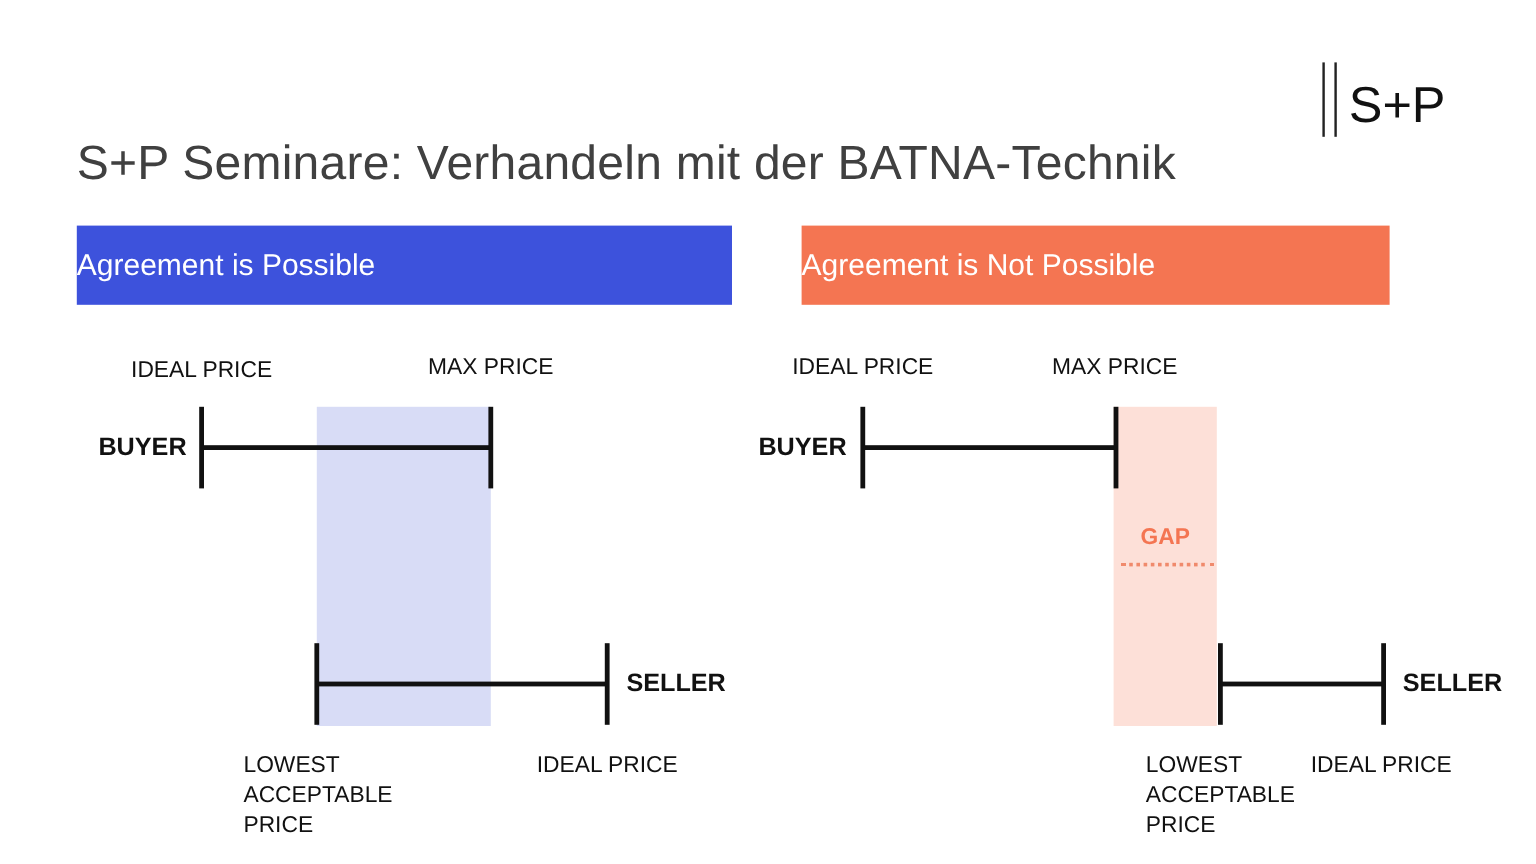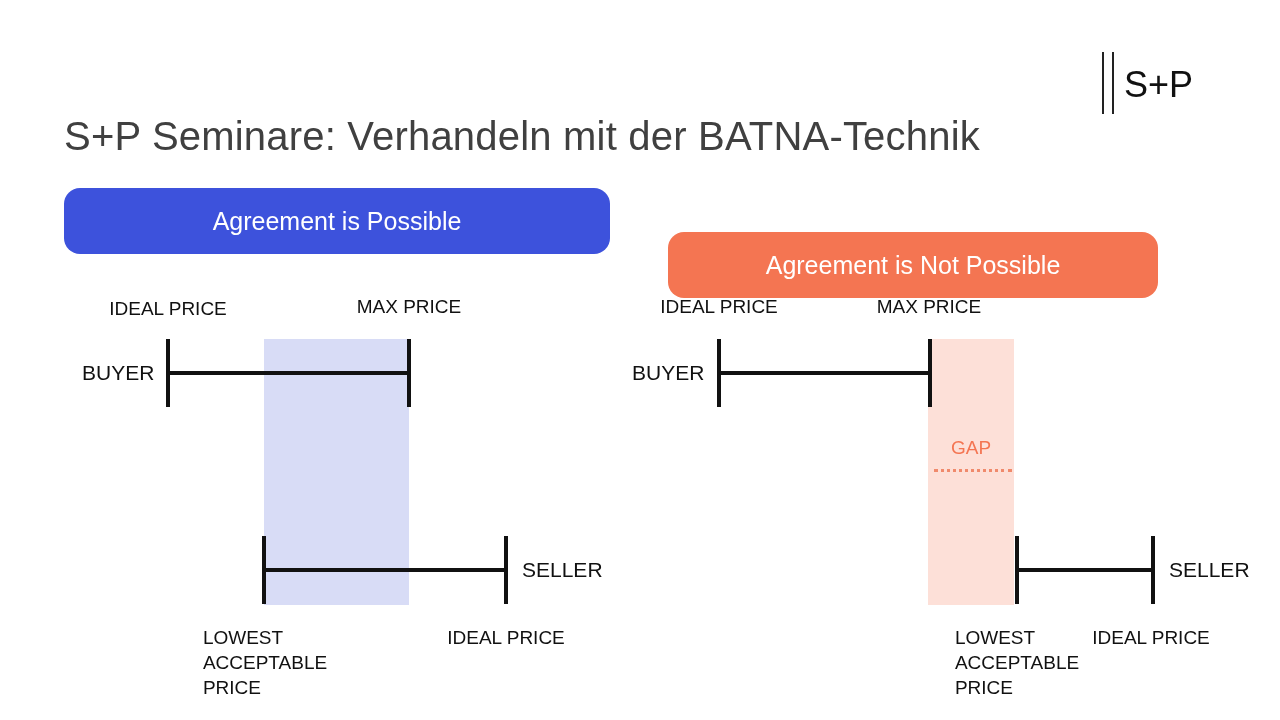--- a/index.html
+++ b/index.html
@@ -9,44 +9,44 @@
     .title {
       position: absolute; left: 64px; top: 70px;
       font-size: 40px; color: #404040; font-weight: normal; letter-spacing: 0.2px;
       white-space: nowrap;
       margin-top: 44px;
     }
     .logo { position: absolute; left: 1100px; top: 52px; height: 64px; width: 110px; }
     .logo .bar { position: absolute; top: 0; width: 1.5px; height: 62px; background: #222; }
     .logo .bar.b1 { left: 2px; }
     .logo .bar.b2 { left: 12px; }
-    .logo .text { position: absolute; left: 24px; top: 12px; font-size: 36px; color: #111; white-space: nowrap; }
+    .logo .text { position: absolute; left: 24px; top: 12px; font-size: 42px; color: #111; white-space: nowrap; }
 
     .header-pill {
-      position: absolute; top: 188px; height: 66px; border-radius: 16px;
-      display: flex; align-items: center; justify-content: center;
+      position: absolute; top: 188px; height: 66px; border-radius: 0;
+      display: flex; align-items: center; justify-content: flex-start;
       color: #ffffff; font-size: 25px; white-space: nowrap;
     }
     .pill-left { left: 64px; width: 546px; background: #3d52dc; }
-    .pill-right { left: 668px; width: 490px; background: #f47552; margin-top: 44px; }
+    .pill-right { left: 668px; width: 490px; background: #f47552; }
 
     .zone { position: absolute; }
     .zone-blue { left: 264px; top: 339px; width: 145px; height: 266px; background: #d8dcf6; }
     .zone-red { left: 928px; top: 339px; width: 86px; height: 266px; background: #fde0d8; }
 
     .hline { position: absolute; height: 4px; background: #111; }
     .vtick { position: absolute; width: 4px; height: 68px; background: #111; }
 
     .label {
       position: absolute; font-size: 19px; color: #111; 
       line-height: 25px; white-space: nowrap; transform: translateX(-50%);
     }
-    .party { position: absolute; font-size: 21px; font-weight: normal; color: #111; white-space: nowrap; }
+    .party { position: absolute; font-size: 21px; font-weight: bold; color: #111; white-space: nowrap; }
 
-    .gap-label { position: absolute; left: 971px; top: 437px; transform: translateX(-50%); font-size: 19px; font-weight: normal; color: #f47552; }
+    .gap-label { position: absolute; left: 971px; top: 437px; transform: translateX(-50%); font-size: 19px; font-weight: bold; color: #f47552; }
     .gap-dots { position: absolute; left: 934px; top: 469px; width: 78px; border-top: 3px dotted #f08a6c; }
   </style>
 </head>
 <body>
 
 <div class="title">S+P Seminare: Verhandeln mit der BATNA-Technik</div>
 <div class="logo">
   <div class="bar b1"></div>
   <div class="bar b2"></div>
   <div class="text">S+P</div>

